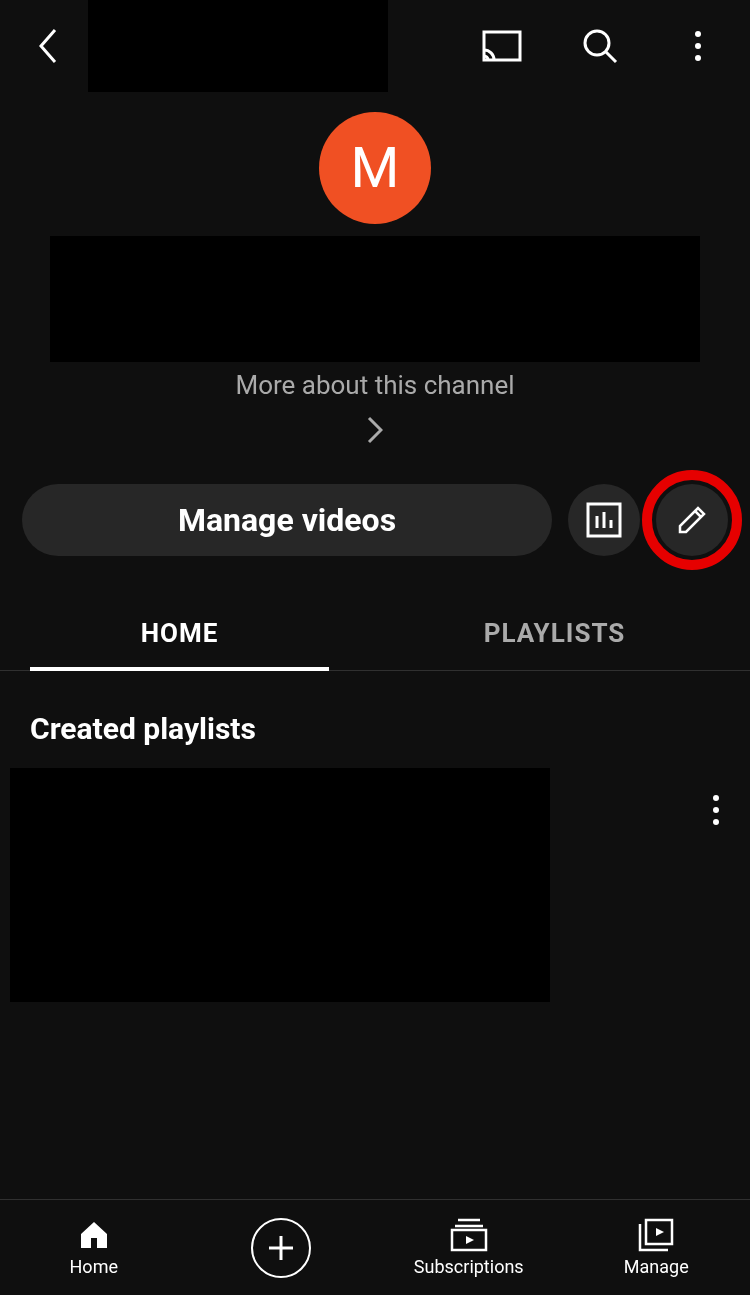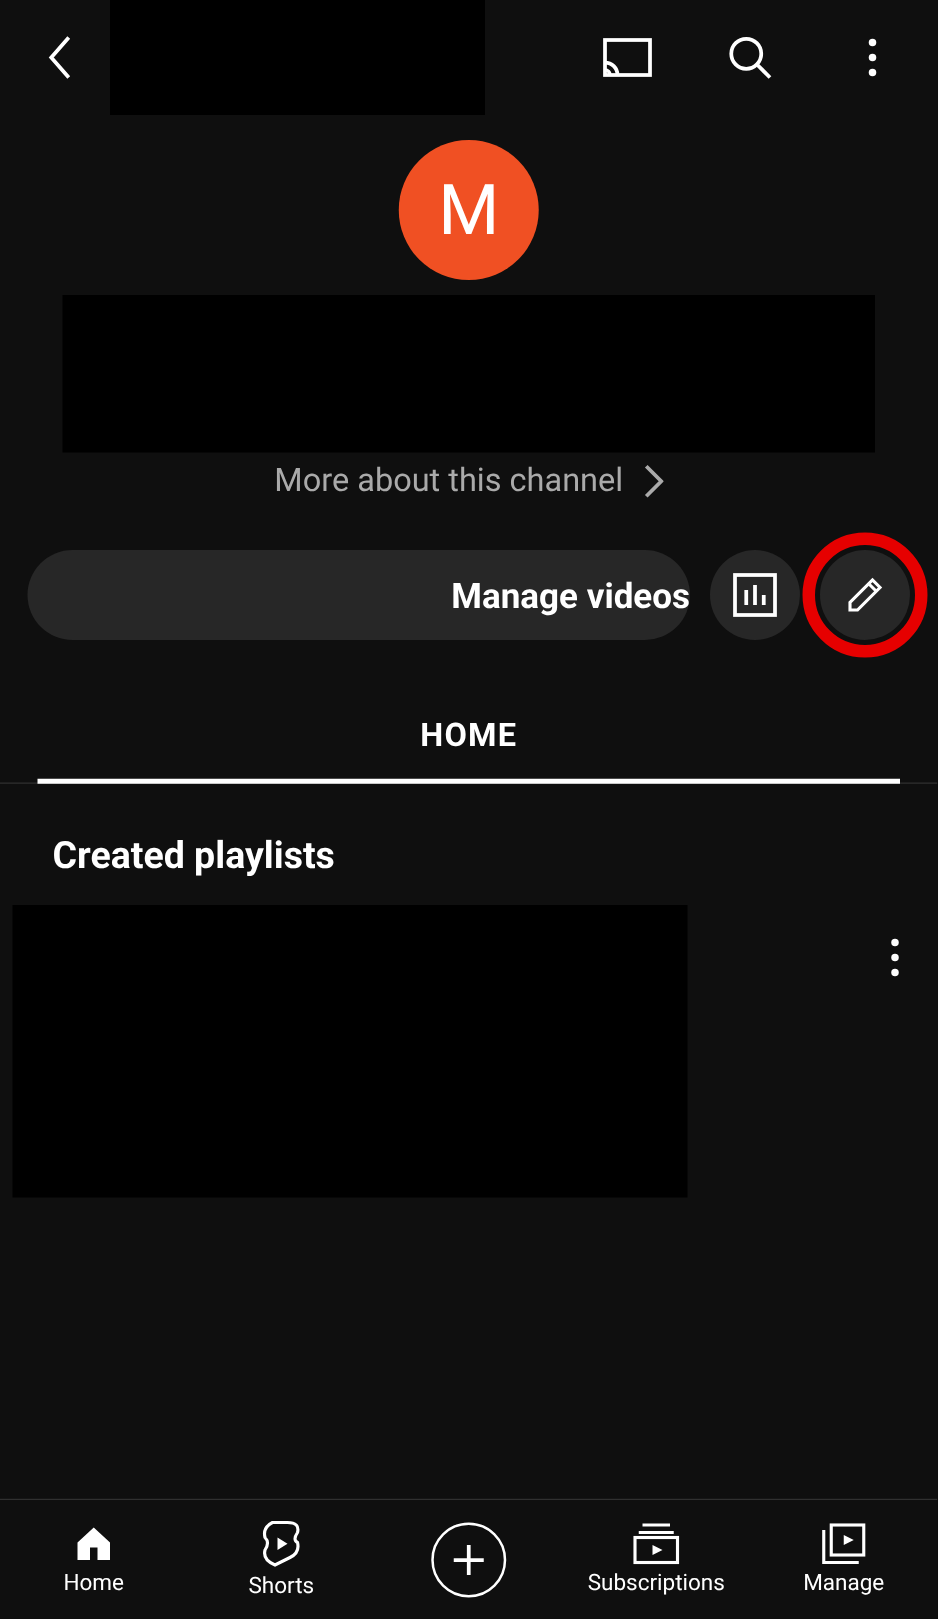--- a/index.html
+++ b/index.html
@@ -28,31 +28,31 @@
     width:112px; height:112px; border-radius:50%;
     background:#f05023; display:flex; align-items:center; justify-content:center;
     font-size:56px; font-weight:400; color:#fff;
   }
   .banner {
     margin: 12px 50px 0 50px;
     height:126px; background:#000;
   }
   .more-row {
     display:flex; align-items:center; justify-content:center;
-    gap:16px; margin-top:8px;
+    gap:16px; margin-top:8px;flex-direction:column;
   }
   .more-row span { color:#aaa; font-size:26px; }
   .actions-row {
     display:flex; align-items:center; gap:16px;
     padding: 0 22px; margin-top:40px;
   }
   .manage-btn {
     flex:1; height:72px; border-radius:36px;
-    background:#272727; display:flex; align-items:center; justify-content:flex-end;
-    font-size:28px; font-weight:700; color:#fff;
+    background:#272727; display:flex; align-items:center; justify-content:center;
+    font-size:32px; font-weight:700; color:#fff;
   }
   .circ-btn {
     width:72px; height:72px; border-radius:50%;
     background:#272727; display:flex; align-items:center; justify-content:center;
     position:relative;
   }
   .highlight-ring {
     position:absolute; inset:-14px;
     border:10px solid #e60000; border-radius:50%;
     pointer-events:none;
@@ -70,21 +70,21 @@
     position:relative;
   }
   .tab:first-child{ padding-left:40px; padding-right:40px; }
   .tab.active { color:#fff; }
   .tab.active::after {
     content:""; position:absolute; left:30px; right:30px; bottom:-1px;
     height:4px; background:#fff;
   }
   .section-title {
     font-size:30px; font-weight:700; color:#fff;
-    padding: 40px 0 0 42px;
+    padding: 40px 0 0 30px;
   }
   .playlist-row { display:flex; align-items:flex-start; padding:22px 10px 0 10px; }
   .playlist-thumb { width:540px; height:234px; background:#000; }
   .playlist-more { margin-left:auto; width:48px; height:64px; display:flex; align-items:center; justify-content:center; margin-top:10px; }
   .bottom-nav {
     position:absolute; left:0; right:0; bottom:0;
     height:96px; border-top:1px solid #303030;
     display:flex; align-items:center; justify-content:space-around;
     background:#0f0f0f;
   }
@@ -160,20 +160,21 @@
     <svg width="36" height="36" viewBox="0 0 36 36">
       <path d="M6 30 L6 24 L24 6 L30 12 L12 30 Z" fill="none" stroke="#fff" stroke-width="2.5"></path>
       <line x1="21" y1="9" x2="27" y2="15" stroke="#fff" stroke-width="2.5"></line>
     </svg>
     <div class="highlight-ring"></div>
   </div>
 </div>
 
 <div class="tabs">
   <div class="tab active"><span>HOME</span></div>
+  <div class="tab"><span>PLAYLISTS</span></div>
 </div>
 
 <div class="section-title">Created playlists</div>
 
 <div class="playlist-row">
   <div class="playlist-thumb"></div>
   <div class="playlist-more">
     <svg width="8" height="32" viewBox="0 0 8 32">
       <circle cx="4" cy="4" r="3" fill="#fff"></circle>
         <circle cx="4" cy="16" r="3" fill="#fff"></circle>
@@ -183,27 +184,20 @@
 </div>
 
 <div class="bottom-nav">
   <div class="nav-item">
     <svg width="34" height="34" viewBox="0 0 34 34">
         <path d="M4 16 L17 4 L30 16 L30 30 L20 30 L20 20 L14 20 L14 30 L4 30 Z" fill="#fff"></path>
       </svg>
     <span class="nav-label">Home</span>
   </div>
   <div class="nav-item">
-    <svg width="34" height="38" viewBox="0 0 34 38">
-      <path d="M10 2 Q2 6 4 14 Q8 18 4 24 Q2 32 12 36 L24 30 Q32 26 30 18 Q26 16 30 10 Q32 2 22 2 Z" fill="none" stroke="#fff" stroke-width="2.5"></path>
-      <polygon points="14,14 22,19 14,24" fill="#fff"></polygon>
-    </svg>
-    <span class="nav-label">Shorts</span>
-  </div>
-  <div class="nav-item">
     <div class="nav-create">
       <svg width="32" height="32" viewBox="0 0 32 32">
         <line x1="16" y1="4" x2="16" y2="28" stroke="#fff" stroke-width="3"></line>
         <line x1="4" y1="16" x2="28" y2="16" stroke="#fff" stroke-width="3"></line>
       </svg>
     </div>
   </div>
   <div class="nav-item">
     <svg width="38" height="34" viewBox="0 0 38 34">
       <line x1="8" y1="2" x2="30" y2="2" stroke="#fff" stroke-width="2.5"></line>

